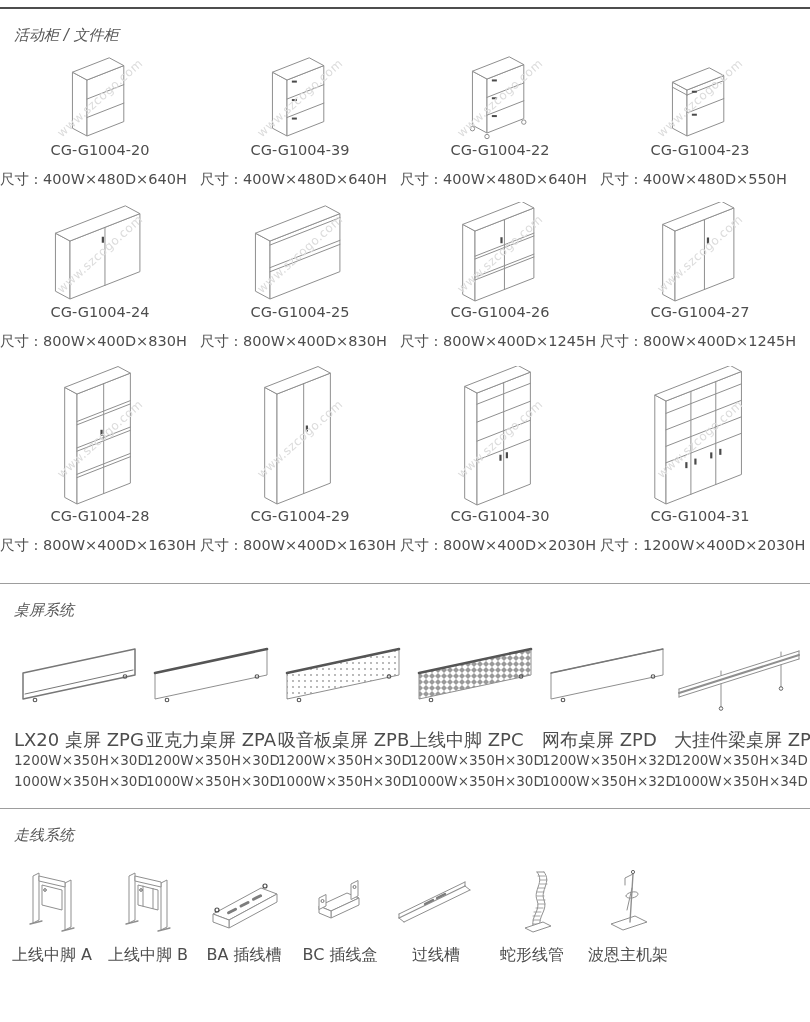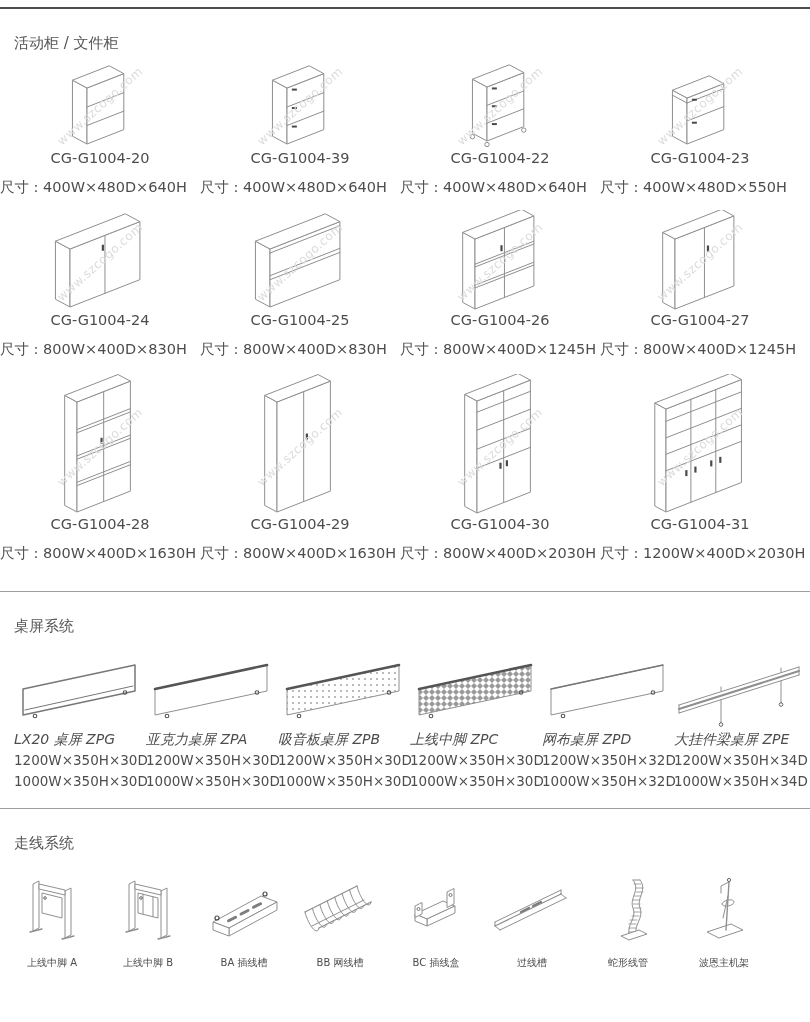--- a/index.html
+++ b/index.html
@@ -1,39 +1,39 @@
 <!DOCTYPE html>
 <html><head>
 <meta charset="utf-8">
 <style>
   html,body{margin:0;padding:0;background:#fff;}
   .page{width:810px;height:1022px;background:#fff;overflow:hidden;position:relative;
         font-family:"DejaVu Sans","Liberation Sans",sans-serif;color:#4d4d4d;}
   .topbar{margin-top:7px;border-top:2px solid #4e4e4e;}
-  .sec-title{font-size:15px;color:#555;padding:24px 0 0 14px;line-height:21px;}
+  .sec-title{font-size:15px;color:#555;padding:16px 0 0 14px;line-height:21px;font-style:italic;}
   .divider{border-top:1px solid #9d9d9d;}
   #d1{margin-top:27px;} #d2{margin-top:16px;}
 
   .cab-grid{display:grid;grid-template-columns:repeat(4,200px);}
   .cell{position:relative;}
   .art{position:relative;display:flex;justify-content:center;align-items:flex-end;}
   .r1 .art{height:88px;margin-top:6px;}
   .r2 .art{height:100px;margin-top:12px;}
   .r3 .art{height:140px;margin-top:14px;}
   .model{font-size:14.5px;text-align:center;line-height:21px;white-space:nowrap;}
   .dims{font-size:14.5px;line-height:21px;margin-top:8px;padding-left:0;white-space:nowrap;}
 
   .scr-grid{display:grid;grid-template-columns:repeat(6,132px);margin-left:14px;}
   .scr-grid .art{height:80px;margin-top:10px;}
-  .scr-name{font-size:14px;line-height:21px;margin-top:2px;white-space:nowrap;font-style:italic;}
+  .scr-name{font-size:18px;line-height:21px;margin-top:18px;white-space:nowrap;}
   .scr-dim{font-size:13.5px;line-height:21px;white-space:nowrap;}
 
   .cbl-grid{display:grid;grid-template-columns:repeat(8,96px);margin-left:4px;}
   .cbl-grid .art{height:78px;margin-top:14px;}
-  .cbl-name{font-size:10px;line-height:21px;margin-top:6px;text-align:center;white-space:nowrap;}
+  .cbl-name{font-size:16px;line-height:21px;margin-top:6px;text-align:center;white-space:nowrap;}
 
   .wm{position:absolute;left:50%;top:52%;transform:translate(-50%,-50%) rotate(-42deg);
       color:#dcdcdc;font-size:12px;letter-spacing:.5px;white-space:nowrap;pointer-events:none;}
   svg{display:block;}
 </style>
 </head>
 <body>
 
 <div class="page">
   <div class="topbar"></div>
@@ -395,38 +395,20 @@
             <polygon points="30,60 78,34 78,42 30,68" fill="#fff" stroke="#8f8f8f" stroke-width="1" stroke-linejoin="round"></polygon>
             <polygon points="14,54 30,60 30,68 14,62" fill="#fff" stroke="#8f8f8f" stroke-width="1" stroke-linejoin="round"></polygon>
             <line x1="29.560000000000002" y1="52.78" x2="36.56" y2="49.28" stroke="#7d7d7d" stroke-width="3" stroke-linecap="round"></line>
             <line x1="42.04" y1="46.019999999999996" x2="49.04" y2="42.519999999999996" stroke="#7d7d7d" stroke-width="3" stroke-linecap="round"></line>
             <line x1="54.519999999999996" y1="39.260000000000005" x2="61.519999999999996" y2="35.760000000000005" stroke="#7d7d7d" stroke-width="3" stroke-linecap="round"></line>
             <circle cx="18" cy="50" r="2" fill="none" stroke="#4a4a4a" stroke-width="1.2"></circle>
             <circle cx="66" cy="26" r="2" fill="none" stroke="#4a4a4a" stroke-width="1.2"></circle>
           </svg>
         </div>
       <div class="cbl-name">BA 插线槽</div>
-    </div>
-    <div class="cell">
-      <div class="art">
-          <svg width="90" height="78" viewBox="0 0 90 78">
-            <line x1="10" y1="44" x2="62" y2="18" stroke="#8f8f8f" stroke-width="1.2" stroke-linecap="round"></line>
-            <line x1="24" y1="60" x2="76" y2="34" stroke="#8f8f8f" stroke-width="1.2" stroke-linecap="round"></line>
-            <line x1="17" y1="58" x2="69" y2="32" stroke="#8f8f8f" stroke-width="1" stroke-linecap="round"></line>
-            <path d="M10 44 C 12 54 22 70 24 60" fill="none" stroke="#8f8f8f" stroke-width="1" stroke-linecap="round" stroke-linejoin="round"></path>
-            <path d="M17.428571428571427 40.285714285714285 C 19.428571428571427 50.285714285714285 29.428571428571427 66.28571428571428 31.428571428571427 56.285714285714285" fill="none" stroke="#8f8f8f" stroke-width="1" stroke-linecap="round" stroke-linejoin="round"></path>
-            <path d="M24.857142857142854 36.57142857142857 C 26.857142857142854 46.57142857142857 36.857142857142854 62.57142857142857 38.857142857142854 52.57142857142857" fill="none" stroke="#8f8f8f" stroke-width="1" stroke-linecap="round" stroke-linejoin="round"></path>
-            <path d="M32.285714285714285 32.85714285714286 C 34.285714285714285 42.85714285714286 44.285714285714285 58.85714285714286 46.285714285714285 48.85714285714286" fill="none" stroke="#8f8f8f" stroke-width="1" stroke-linecap="round" stroke-linejoin="round"></path>
-            <path d="M39.71428571428571 29.142857142857146 C 41.71428571428571 39.142857142857146 51.71428571428571 55.142857142857146 53.71428571428571 45.142857142857146" fill="none" stroke="#8f8f8f" stroke-width="1" stroke-linecap="round" stroke-linejoin="round"></path>
-            <path d="M47.142857142857146 25.428571428571427 C 49.142857142857146 35.42857142857143 59.142857142857146 51.42857142857143 61.142857142857146 41.42857142857143" fill="none" stroke="#8f8f8f" stroke-width="1" stroke-linecap="round" stroke-linejoin="round"></path>
-            <path d="M54.57142857142857 21.714285714285715 C 56.57142857142857 31.714285714285715 66.57142857142857 47.714285714285715 68.57142857142857 37.714285714285715" fill="none" stroke="#8f8f8f" stroke-width="1" stroke-linecap="round" stroke-linejoin="round"></path>
-            <path d="M62 18 C 64 28 74 44 76 34" fill="none" stroke="#8f8f8f" stroke-width="1" stroke-linecap="round" stroke-linejoin="round"></path>
-          </svg>
-        </div>
-      <div class="cbl-name">BB 网线槽</div>
     </div>
     <div class="cell">
       <div class="art">
           <svg width="90" height="78" viewBox="0 0 90 78">
             <polygon points="24,46 52,33 64,38 36,51" fill="#fff" stroke="#8f8f8f" stroke-width="1" stroke-linejoin="round"></polygon>
             <polygon points="36,51 64,38 64,45 36,58" fill="#fff" stroke="#8f8f8f" stroke-width="1" stroke-linejoin="round"></polygon>
             <polygon points="24,46 36,51 36,58 24,53" fill="#fff" stroke="#8f8f8f" stroke-width="1" stroke-linejoin="round"></polygon>
             <polygon points="24,38 31,34.5 31,46 24,49.5" fill="#fff" stroke="#8f8f8f" stroke-width="1" stroke-linejoin="round"></polygon>
             <polygon points="56,24 63,20.5 63,36 56,39.5" fill="#fff" stroke="#8f8f8f" stroke-width="1" stroke-linejoin="round"></polygon>
             <circle cx="27.5" cy="41" r="1.5" fill="none" stroke="#777" stroke-width="1"></circle>

